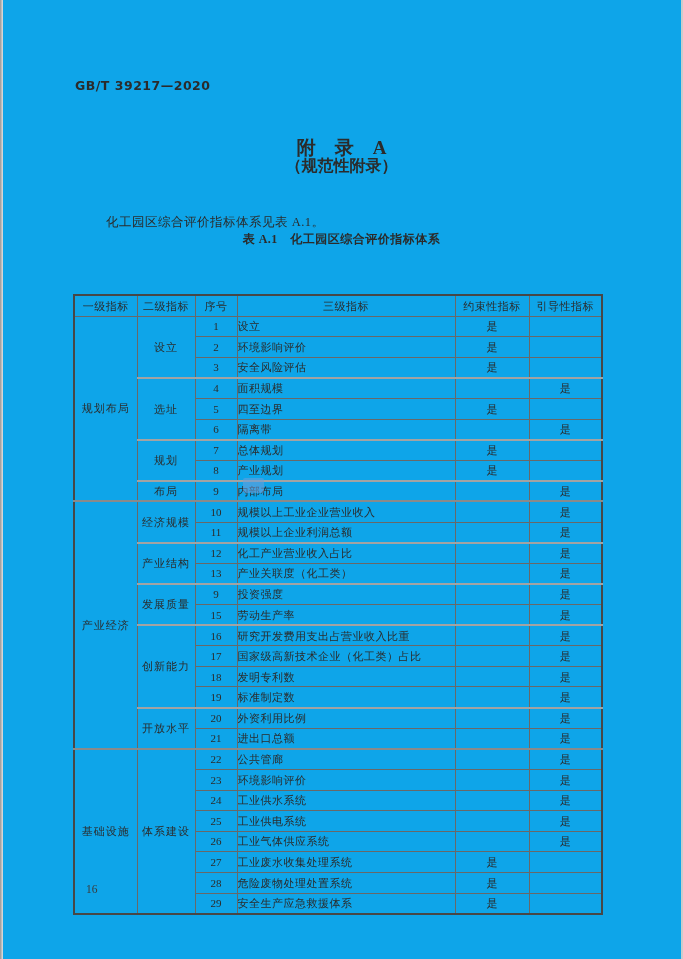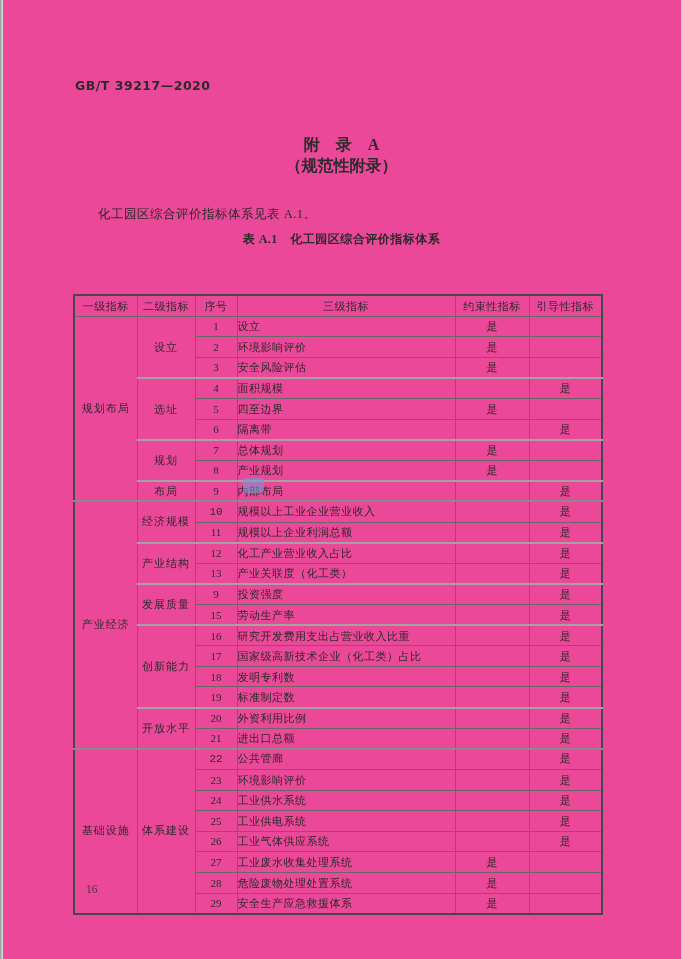--- a/index.html
+++ b/index.html
@@ -1,42 +1,42 @@
 <!DOCTYPE html>
 <html><head>
 <meta charset="utf-8">
 <style>
   html,body { margin:0; padding:0; }
   .page {
     position: relative;
     width: 683px; height: 959px;
-    background: #ec4899;
+    background: #0ea5e9;
     overflow: hidden;
     font-family: "Liberation Serif", "DejaVu Serif", serif;
     color: #2b2b2b;
   }
   .edge-left {
     position:absolute; left:0; top:0; width:3px; height:100%;
     background: linear-gradient(to right, #969696, #e2e2e2);
   }
   .edge-right {
     position:absolute; right:0; top:0; width:2px; height:100%;
     background: #cccccc;
   }
   .std-number {
     position:absolute; left:75px; top:78px;
     font-family:"DejaVu Sans","Liberation Sans",sans-serif;
     font-weight:bold; font-size:12.5px; letter-spacing:0.5px;
   }
   .center-line { position:absolute; left:0; width:683px; text-align:center; }
-  .appendix-title  { top:135px; font-weight:bold; font-size:16px; }
+  .appendix-title  { top:135px; font-weight:bold; font-size:19px; }
   .appendix-note   { top:156px; font-weight:bold; font-size:16px; }
   .appendix-subject{ top:175px; font-weight:bold; font-size:12.5px; letter-spacing:1px; }
   .intro {
-    position:absolute; left:94px; top:202px; margin:4px;
+    position:absolute; left:94px; top:202px; margin:12px;
     font-size:12.5px; letter-spacing:0.5px;
   }
   .table-caption {
     position:absolute; left:0; top:231px; width:683px; text-align:center;
     font-weight:bold; font-size:12px; letter-spacing:0.5px;
   }
   .tbl-wrap { position:absolute; left:73px; top:258px; }
   table.indicator {
     border-collapse: collapse; table-layout: fixed;
     width: 528px;
@@ -51,21 +51,21 @@
   }
   table.indicator thead tr { height: 21px; }
   table.indicator tbody tr { height: 20.62px; }
   col.c1 { width:63px; } col.c2 { width:58px; } col.c3 { width:42px; }
   col.c4 { width:218px; } col.c5 { width:74px; } col.c6 { width:73px; }
   th { text-align:center; letter-spacing:0.5px; }
   td.c-l1, td.c-l2 { text-align:center; letter-spacing:1px; }
   td.c-no, td.c-yes { text-align:center; }
   td.c-ind { text-align:left; padding-left:10px; letter-spacing:0.5px; }
   tr.l2-start td { border-top: 2.5px solid #a3a3a3; }
-  tr.l1-start td { border-top: 2.5px solid #8a8a8a; font-family: Liberation Mono, monospace; }
+  tr.l1-start td { border-top: 2.5px solid #8a8a8a; }
   tr.first-row td { border-top: 1px solid #686868; }
   .watermark {
     position:absolute; left:243px; top:478px; width:21px; height:15px;
     border-radius:2px; opacity:0.55;
   }
   .page-number {
     position:absolute; left:86px; top:883px;
     font-size:11.5px; color:#3a3a3a;
   }
 </style>

